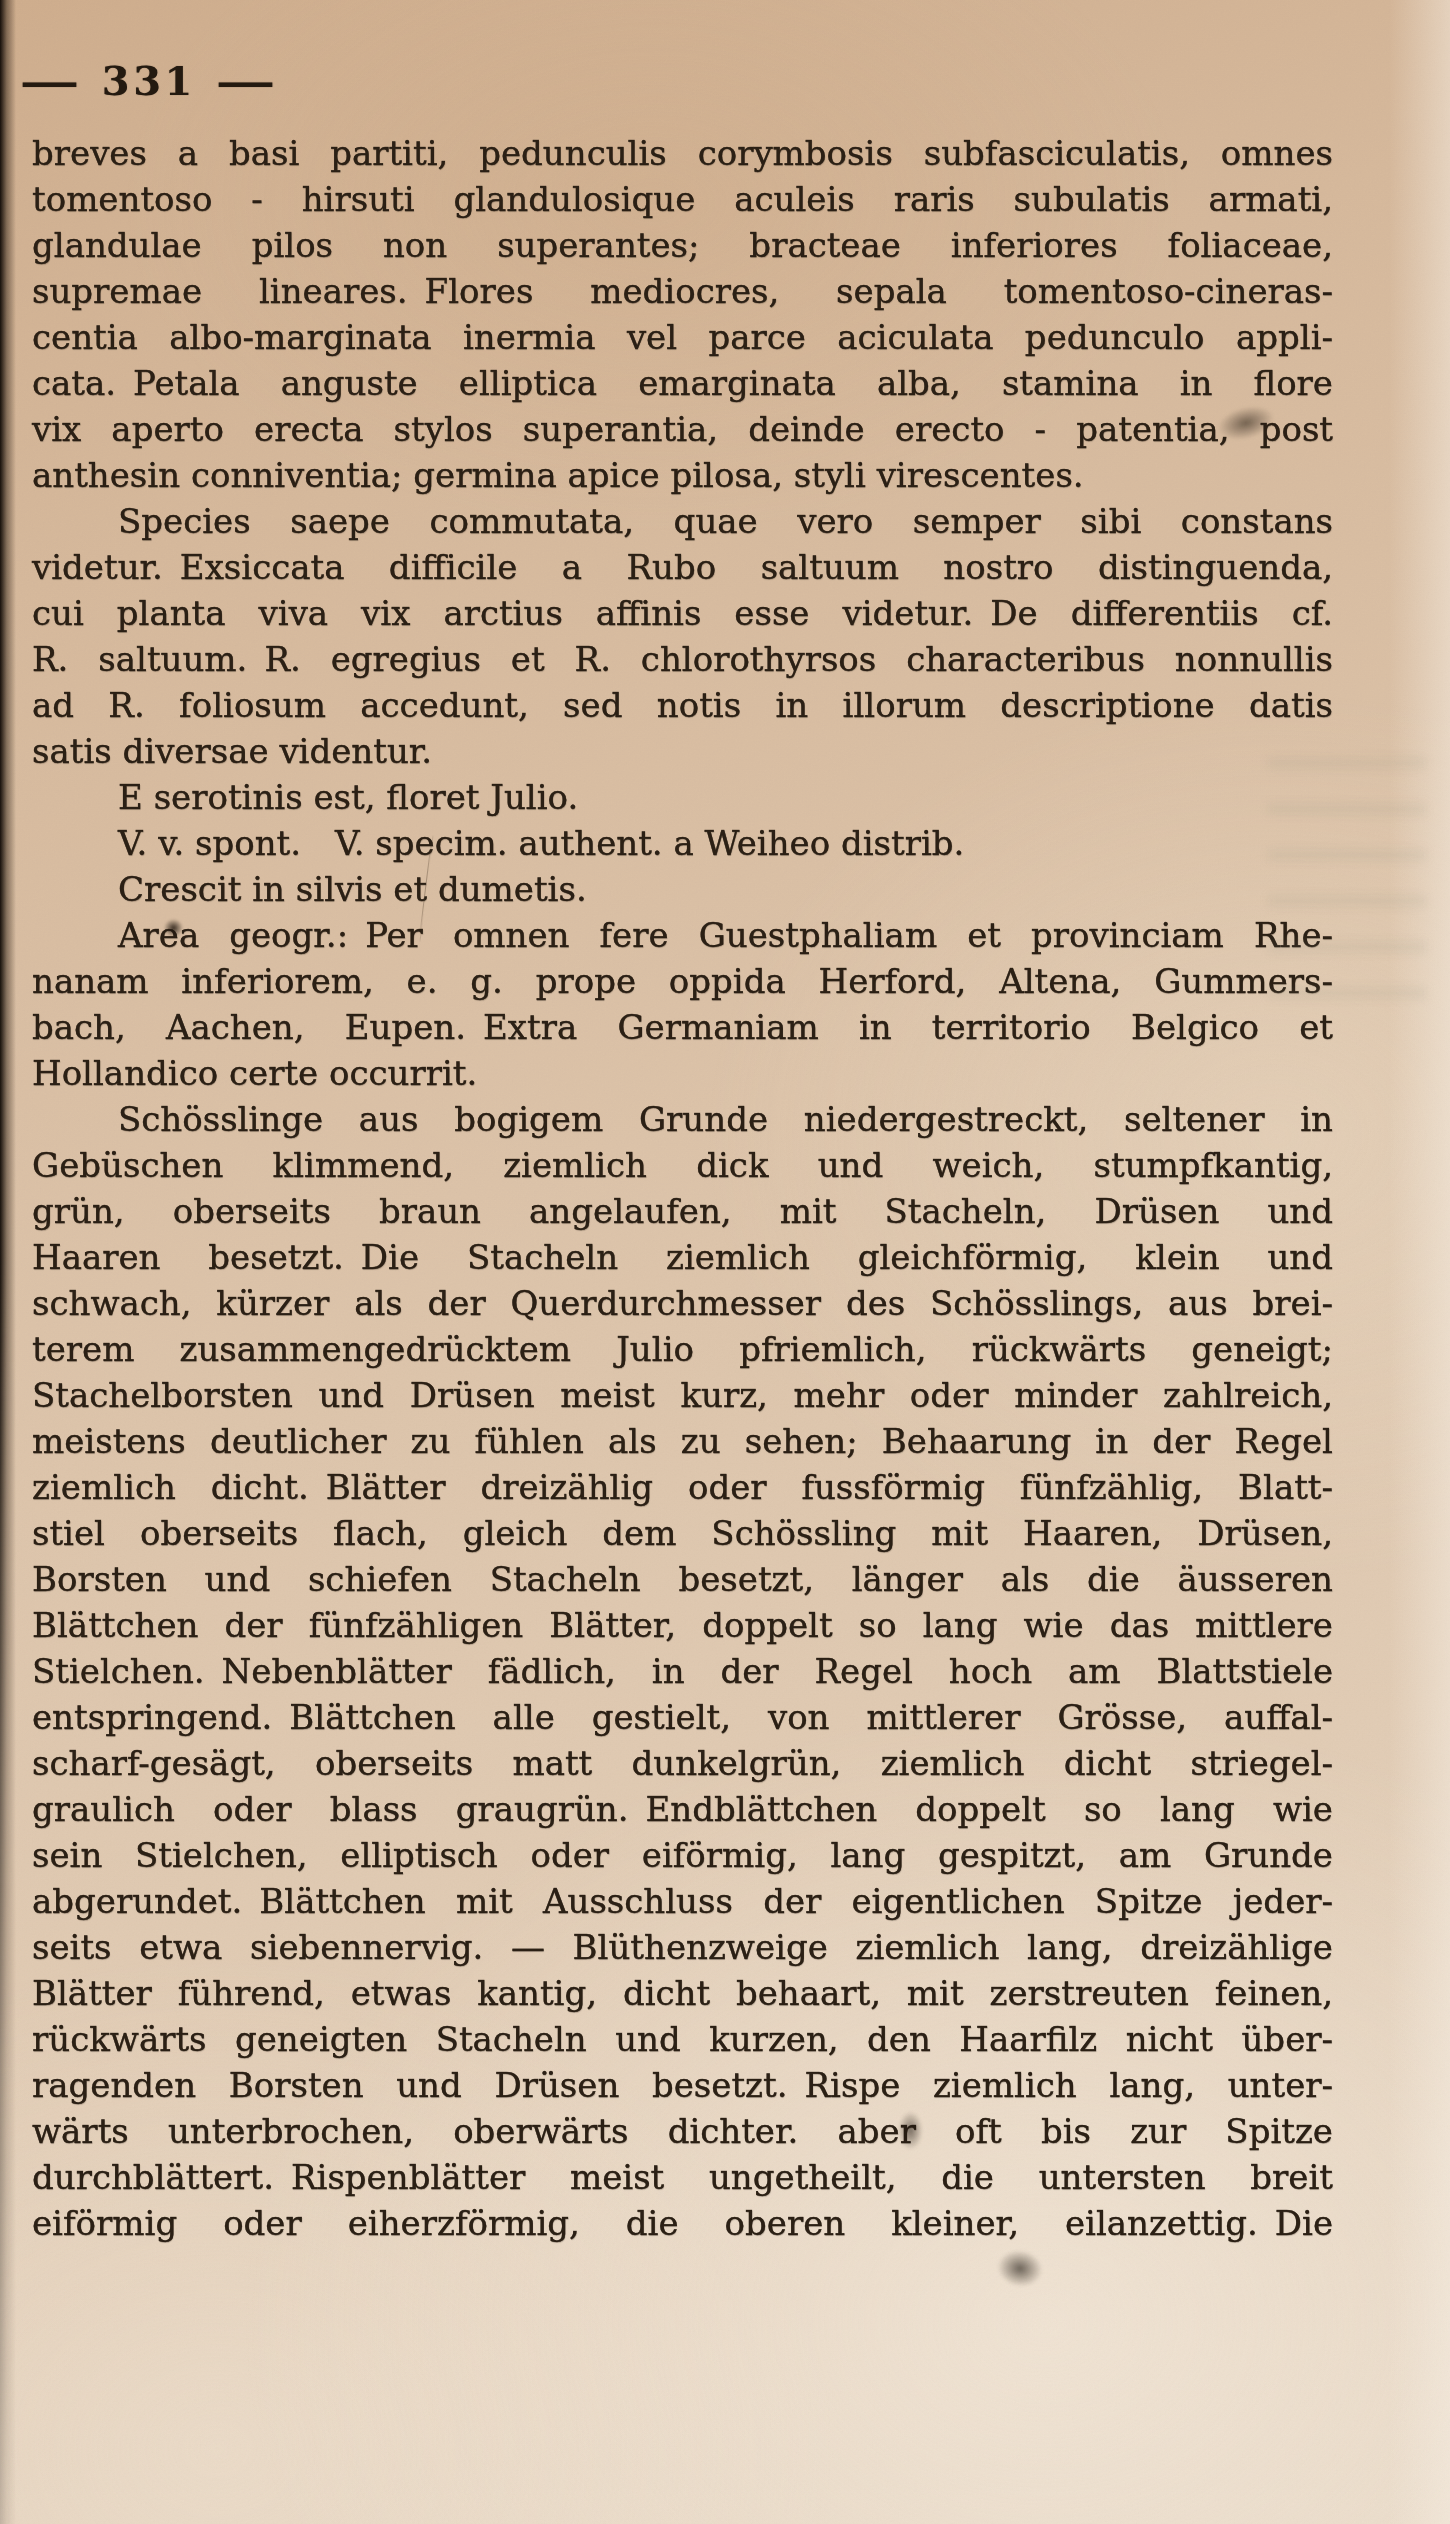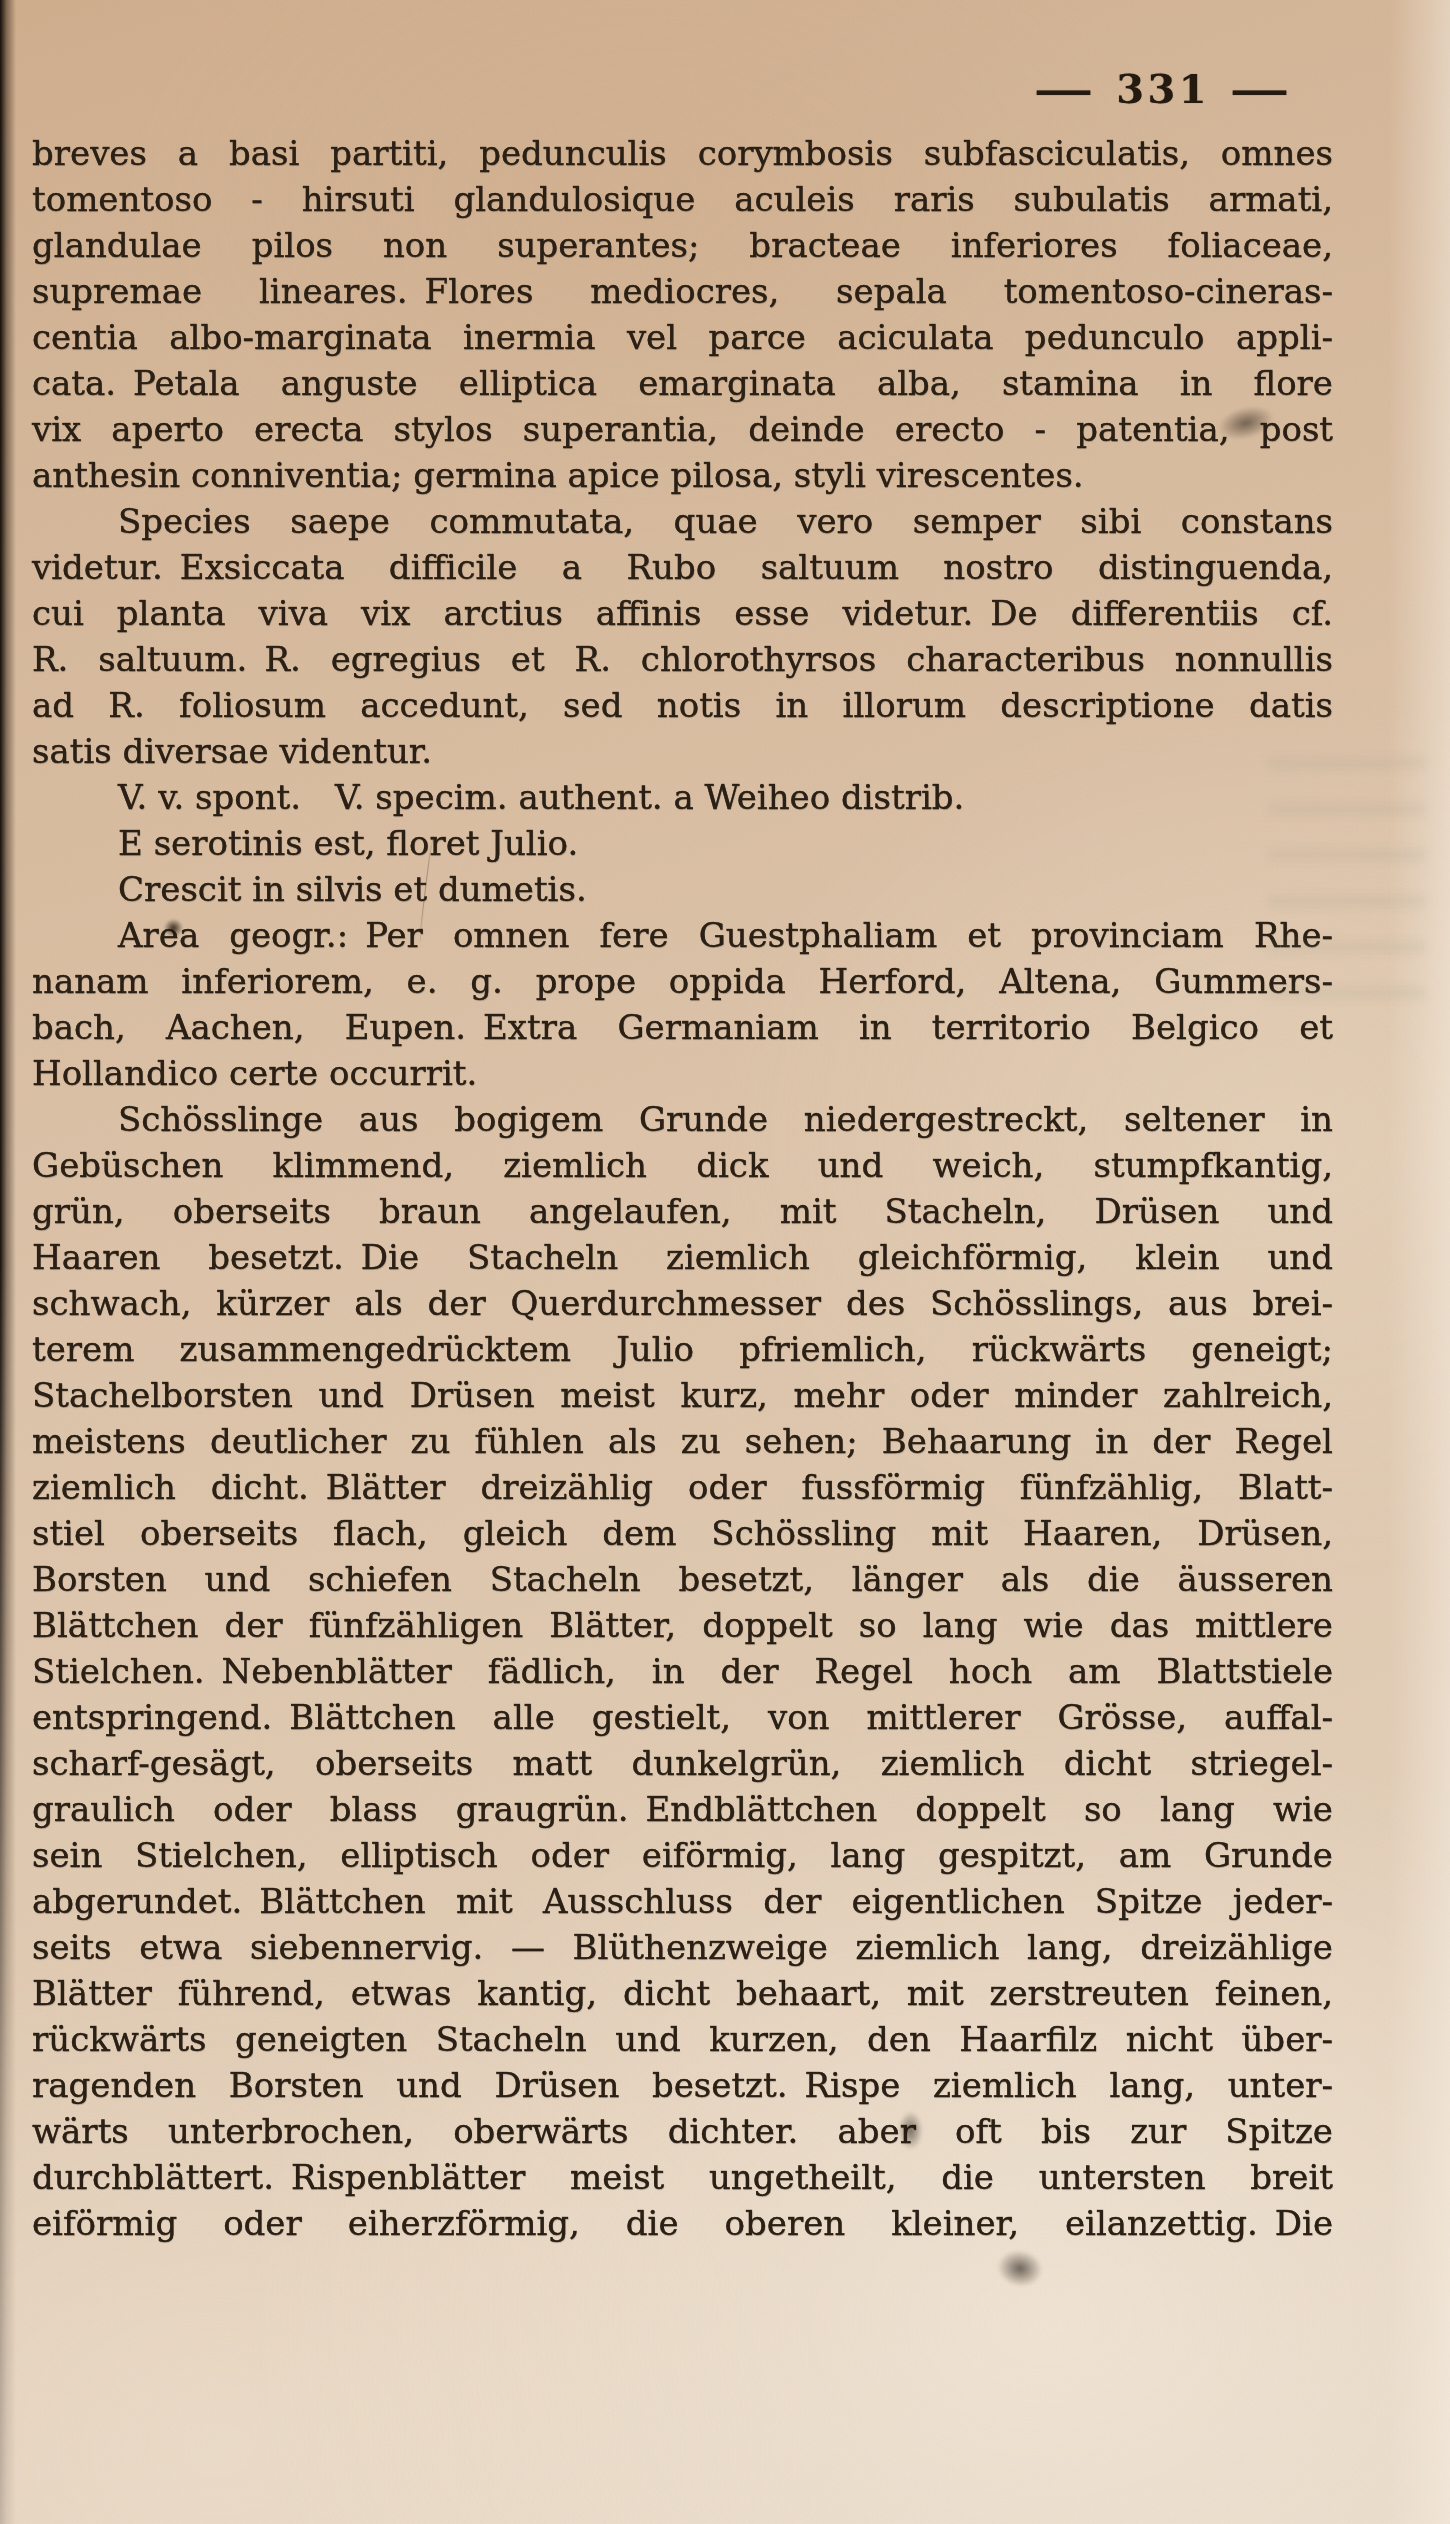--- a/index.html
+++ b/index.html
@@ -23,22 +23,22 @@
     -webkit-mask-image:linear-gradient(to bottom,#000 0%,#000 50%,rgba(0,0,0,0.35) 82%,rgba(0,0,0,0.18) 100%);
             mask-image:linear-gradient(to bottom,#000 0%,#000 50%,rgba(0,0,0,0.35) 82%,rgba(0,0,0,0.18) 100%);
     pointer-events:none;
   }
   .edge-right{
     position:absolute;right:0;top:0;bottom:0;width:62px;
     background:linear-gradient(to left, rgba(247,239,228,0.5), rgba(247,239,228,0) 100%);
     pointer-events:none;
   }
   .page-header{
-    position:absolute;left:0;top:65px;width:1312px;
-    text-align:right;
+    position:absolute;left:0;top:57px;width:1312px;
+    text-align:left;
     color:#241a10;
     font-size:40px;font-weight:700;
     letter-spacing:1.8px;
     text-shadow:0 0 0.9px rgba(36,26,16,0.55);
   }
   .page-header .dash{display:inline-block;transform:scaleX(1.5);margin:0 30px;font-weight:700;}
   .page-header .num{letter-spacing:3.5px;}
   main.textblock{
     position:absolute;left:32px;top:130px;width:1301px;
     font-size:34px;
@@ -86,22 +86,22 @@
     <div class="line j">centia albo-marginata inermia vel parce aciculata pedunculo appli-</div>
     <div class="line j">cata. Petala anguste elliptica emarginata alba, stamina in flore</div>
     <div class="line j">vix aperto erecta stylos superantia, deinde erecto - patentia, post</div>
     <div class="line">anthesin conniventia; germina apice pilosa, styli virescentes.</div>
     <div class="line j ind">Species saepe commutata, quae vero semper sibi constans</div>
     <div class="line j">videtur. Exsiccata difficile a Rubo saltuum nostro distinguenda,</div>
     <div class="line j">cui planta viva vix arctius affinis esse videtur. De differentiis cf.</div>
     <div class="line j">R. saltuum. R. egregius et R. chlorothyrsos characteribus nonnullis</div>
     <div class="line j">ad R. foliosum accedunt, sed notis in illorum descriptione datis</div>
     <div class="line">satis diversae videntur.</div>
+    <div class="line ind">E serotinis est, floret Julio.</div>
     <div class="line ind">V. v. spont. V. specim. authent. a Weiheo distrib.</div>
-    <div class="line ind">E serotinis est, floret Julio.</div>
     <div class="line ind">Crescit in silvis et dumetis.</div>
     <div class="line j ind">Area geogr.: Per omnen fere Guestphaliam et provinciam Rhe-</div>
     <div class="line j">nanam inferiorem, e. g. prope oppida Herford, Altena, Gummers-</div>
     <div class="line j">bach, Aachen, Eupen. Extra Germaniam in territorio Belgico et</div>
     <div class="line">Hollandico certe occurrit.</div>
     <div class="line j ind">Schösslinge aus bogigem Grunde niedergestreckt, seltener in</div>
     <div class="line j">Gebüschen klimmend, ziemlich dick und weich, stumpfkantig,</div>
     <div class="line j">grün, oberseits braun angelaufen, mit Stacheln, Drüsen und</div>
     <div class="line j">Haaren besetzt. Die Stacheln ziemlich gleichförmig, klein und</div>
     <div class="line j">schwach, kürzer als der Querdurchmesser des Schösslings, aus brei-</div>

